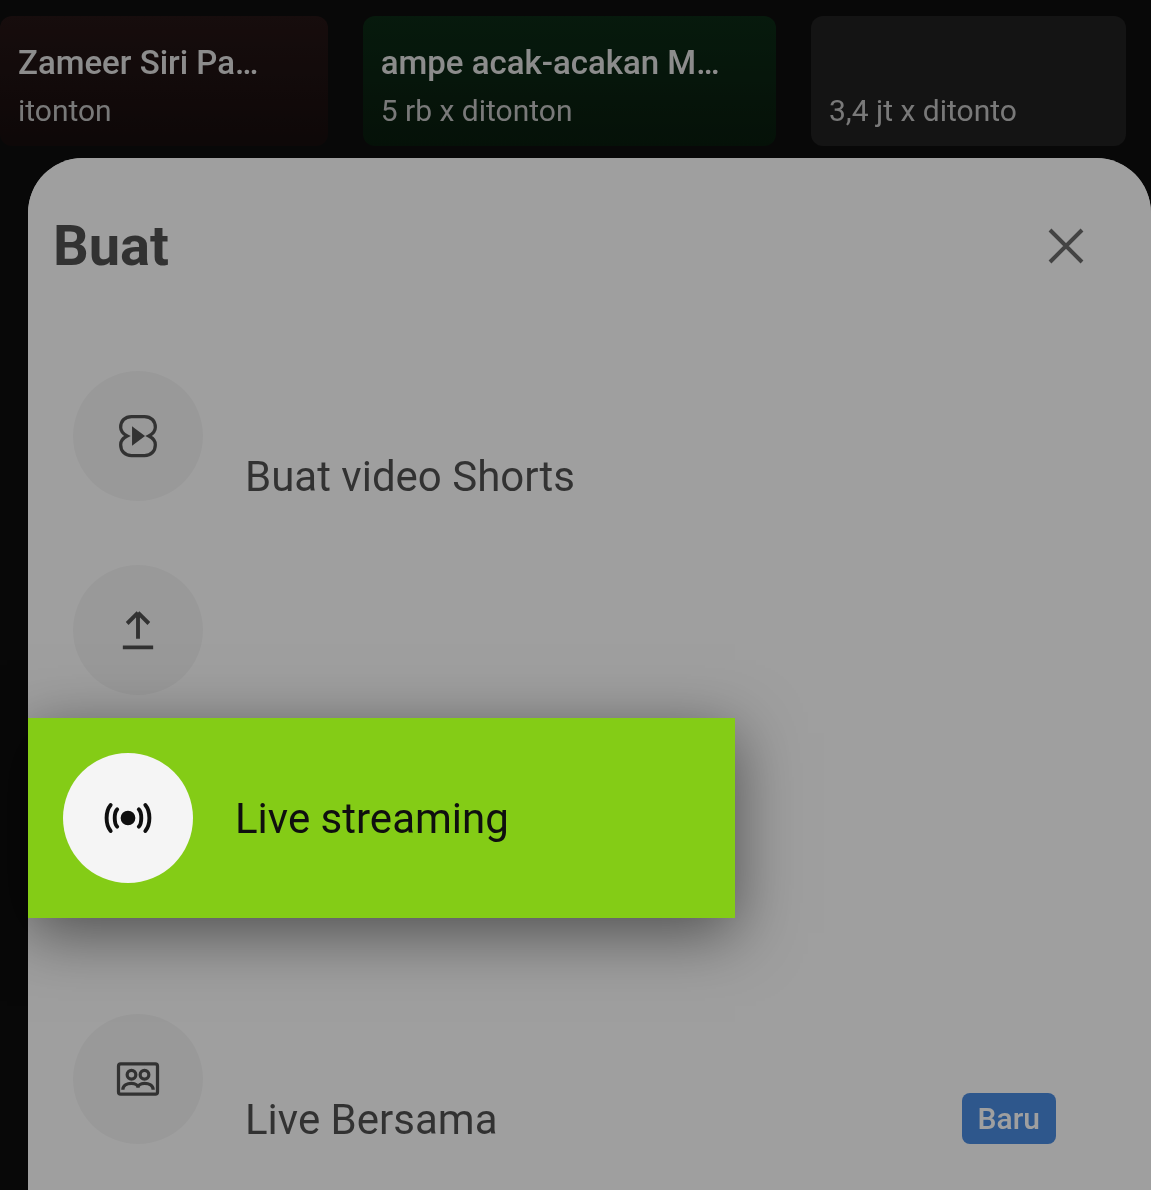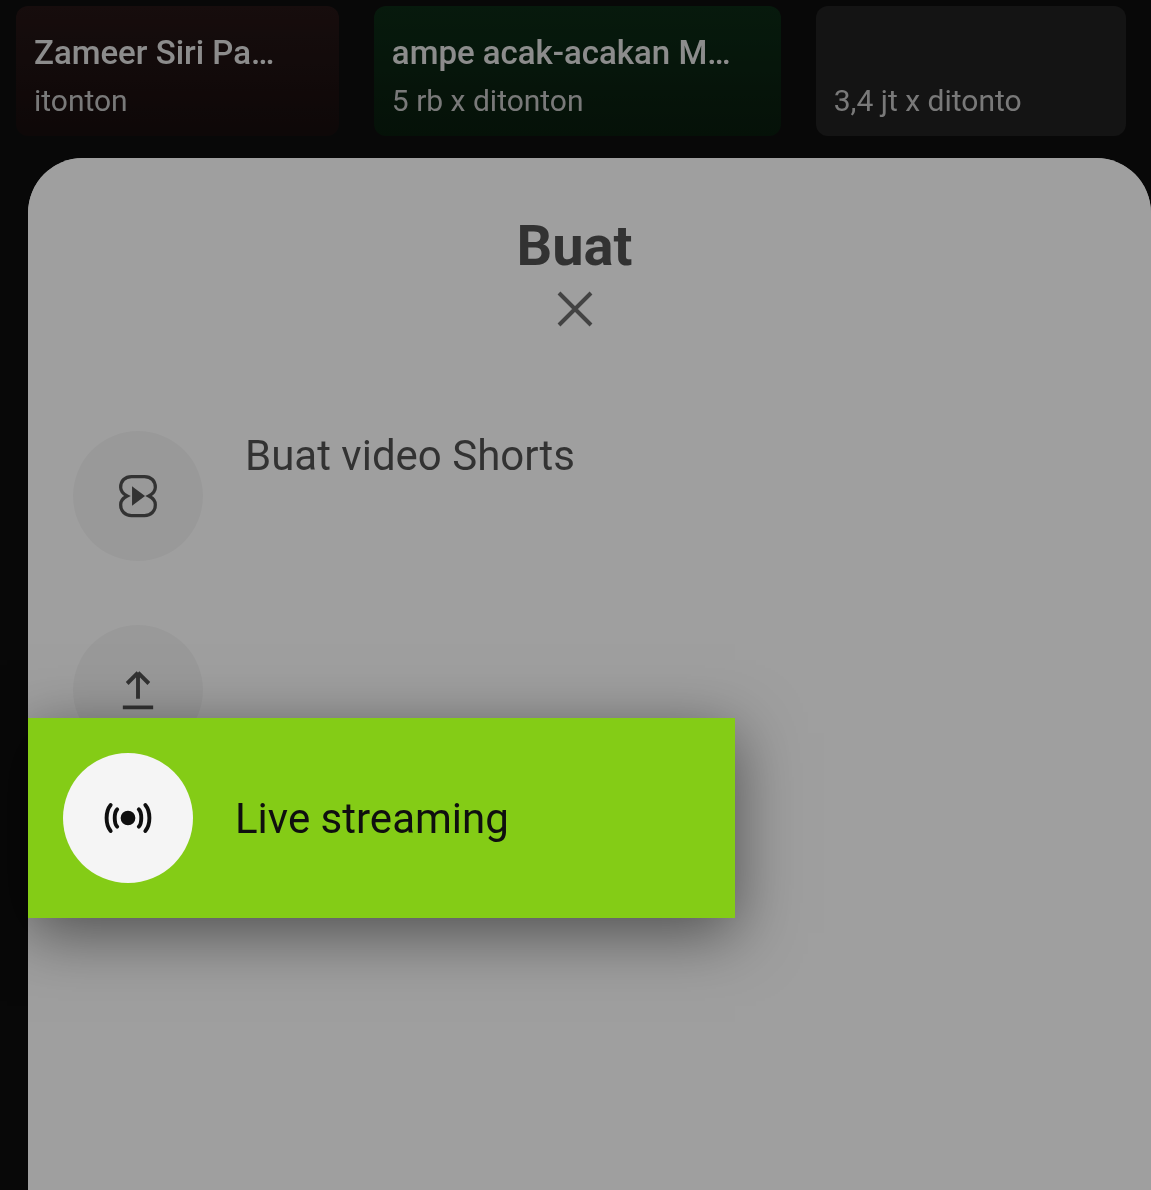--- a/index.html
+++ b/index.html
@@ -13,24 +13,24 @@
       background: #0f0f0f;
       width: 1151px;
       height: 1190px;
       overflow: hidden;
       position: relative;
     }
     
     .background-videos {
       display: flex;
       gap: 35px;
-      padding: 6px 25px;
+      padding: 16px 25px;
       position: absolute;
       top: 0;
-      left: 16px;
+      left: 0;
       right: 0;
     }
     
     .video-card {
       width: 420px;
       height: 130px;
       border-radius: 12px;
       padding: 0 18px 18px;
       display: flex;
       flex-direction: column;
@@ -82,21 +82,20 @@
       border-radius: 55px 55px 0 0;
       z-index: 20;
       pointer-events: none;
     }
     
     .sheet-header {
       display: flex;
       align-items: center;
       justify-content: space-between;
       padding: 55px 55px 30px 25px;
-      flex-direction: column;
     }
     
     .sheet-title {
       font-size: 56px;
       font-weight: 700;
       color: #0f0f0f;
     }
     
     .close-btn {
       width: 60px;
@@ -113,21 +112,21 @@
       stroke: #333;
       stroke-width: 2;
     }
     
     .menu-list {
       padding: 30px 0;
     }
     
     .menu-item {
       display: flex;
-      align-items: flex-start;
+      align-items: flex-end;
       padding: 32px 45px;
       gap: 42px;
       cursor: pointer;
       position: relative;
     }
     
     .icon-circle {
       width: 130px;
       height: 130px;
       border-radius: 50%;
@@ -231,20 +230,32 @@
     <div class="menu-item">
       <div class="icon-circle">
         <svg viewBox="0 0 24 24" fill="none" stroke="#0f0f0f" stroke-width="1.8">
           <path d="M12 4 L12 16 M12 4 L7 9 M12 4 L17 9 M5 20 L19 20"></path>
         </svg>
       </div>
     </div>
 
     <div class="menu-item" style="height:200px; visibility:hidden;"></div>
 
+    <div class="menu-item item-live-together">
+      <div class="icon-circle">
+        <svg viewBox="0 0 24 24" fill="none" stroke="#0f0f0f" stroke-width="1.5">
+          <rect x="3" y="5" width="18" height="14" rx="1"></rect>
+          <circle cx="9" cy="10" r="2"></circle>
+          <circle cx="15" cy="10" r="2"></circle>
+          <path d="M5 17 C5 15 7 14 9 14 C11 14 12 15 12 16 C12 15 13 14 15 14 C17 14 19 15 19 17"></path>
+        </svg>
+      </div>
+      <div class="menu-label">Live Bersama</div>
+      <div class="badge">Baru</div>
+    </div>
 
   </div>
 
   <div class="sheet-dim"></div>
 </div>
 
 <div class="highlight-card">
   <div class="icon-circle">
     <svg viewBox="0 0 24 24" fill="none" stroke="#0f0f0f" stroke-width="1.8">
       <circle cx="12" cy="12" r="2.5" fill="#0f0f0f"></circle>

